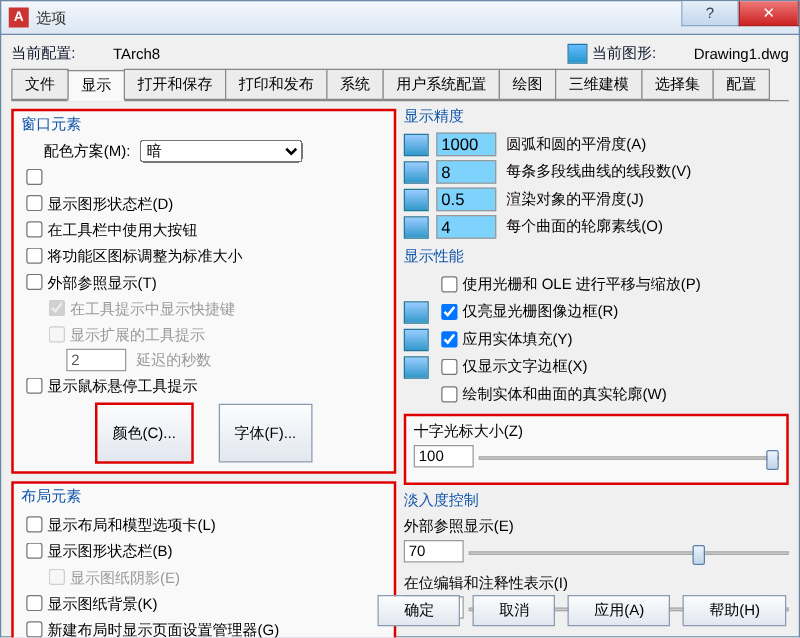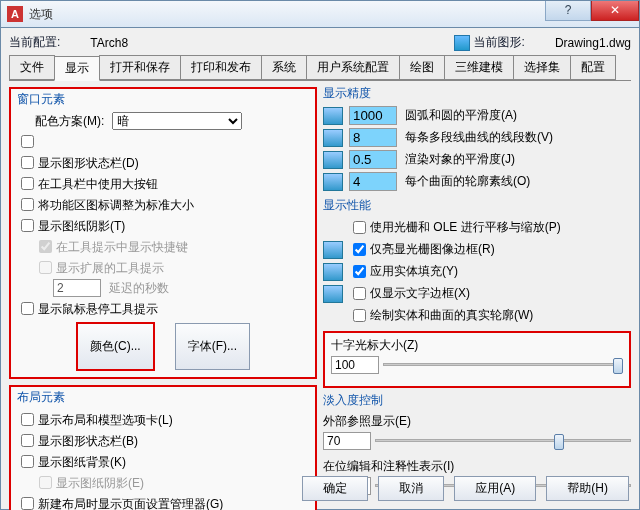--- a/index.html
+++ b/index.html
@@ -32,21 +32,21 @@
 .row.indent2 { margin-left:36px; }
 .cb { width:13px; height:13px; margin-right:4px; }
 select, input[type=text] { font-size:12px; }
 input.num { width:48px; border:1px solid #999; background:#fff; padding:1px 3px; }
 .btn { background:linear-gradient(#fbfcfd,#e2e7ef); border:1px solid #8a9ab0; padding:14px 12px; cursor:pointer; font-size:12px; }
 
 .ricon { width:20px; height:18px; background:linear-gradient(#9cf,#39c); border:1px solid #279; display:inline-block; margin-right:6px; }
 .rrow { display:flex; align-items:center; margin:3px 0; }
 .rinput { width:48px; border:1px solid #999; background:#7dd3fc; padding:1px 3px; margin-right:8px; }
 
-.sliderrow { display:flex; align-items:flex-start; gap:4px; margin:2px 0 8px 0; }
+.sliderrow { display:flex; align-items:flex-end; gap:4px; margin:2px 0 8px 0; }
 .sliderrow input[type=text] { width:48px; border:1px solid #999; padding:1px 3px; }
 .slider { flex:1; position:relative; height:16px; }
 .track { position:absolute; top:7px; left:0; right:0; height:3px; background:#ccc; border:1px solid #aaa; }
 .thumb { position:absolute; top:2px; width:10px; height:16px; background:linear-gradient(#eef4fb,#bcd4ea); border:1px solid #5b7ea8; border-radius:2px; }
 
 .footer { position:absolute; bottom:8px; right:10px; display:flex; gap:10px; }
 .footer .btn { padding:3px 20px; }
 
 label { color:#000; }
 .disabled { color:#999; }
@@ -107,21 +107,21 @@
         <div class="row">
             <input type="checkbox" class="cb" style="">
             <label>在工具栏中使用大按钮</label>
           </div>
         <div class="row">
             <input type="checkbox" class="cb" style="">
             <label>将功能区图标调整为标准大小</label>
           </div>
         <div class="row">
             <input type="checkbox" class="cb" style="">
-            <label>显示图纸阴影(T)</label>
+            <label>外部参照显示(T)</label>
           </div>
         <div class="row indent">
             <input type="checkbox" class="cb" checked="" disabled="" style="">
             <label class="disabled">在工具提示中显示快捷键</label>
           </div>
         <div class="row indent">
             <input type="checkbox" class="cb" disabled="" style="">
             <label class="disabled">显示扩展的工具提示</label>
           </div>
         <div class="row indent2">
@@ -141,27 +141,27 @@
       <div class="redbox">
         <div class="groupt">布局元素</div>
         <div class="row">
             <input type="checkbox" class="cb" style="">
             <label>显示布局和模型选项卡(L)</label>
           </div>
         <div class="row">
             <input type="checkbox" class="cb" style="">
             <label>显示图形状态栏(B)</label>
           </div>
-        <div class="row">
-            <input type="checkbox" class="cb" style="">
-            <label>显示图纸背景(K)</label>
-          </div>
         <div class="row indent">
             <input type="checkbox" class="cb" disabled="" style="">
             <label class="disabled">显示图纸阴影(E)</label>
+          </div>
+        <div class="row">
+            <input type="checkbox" class="cb" style="">
+            <label>显示图纸背景(K)</label>
           </div>
         <div class="row">
             <input type="checkbox" class="cb" style="">
             <label>新建布局时显示页面设置管理器(G)</label>
           </div>
         <div class="row">
             <input type="checkbox" class="cb" style="">
             <label>在新布局中创建视口(N)</label>
           </div>
       </div>

